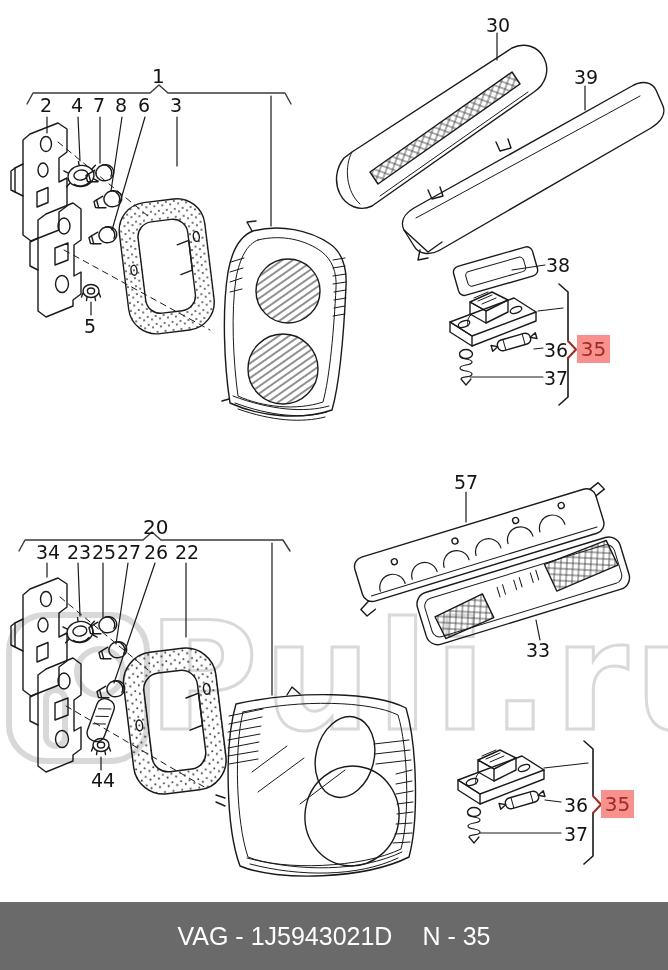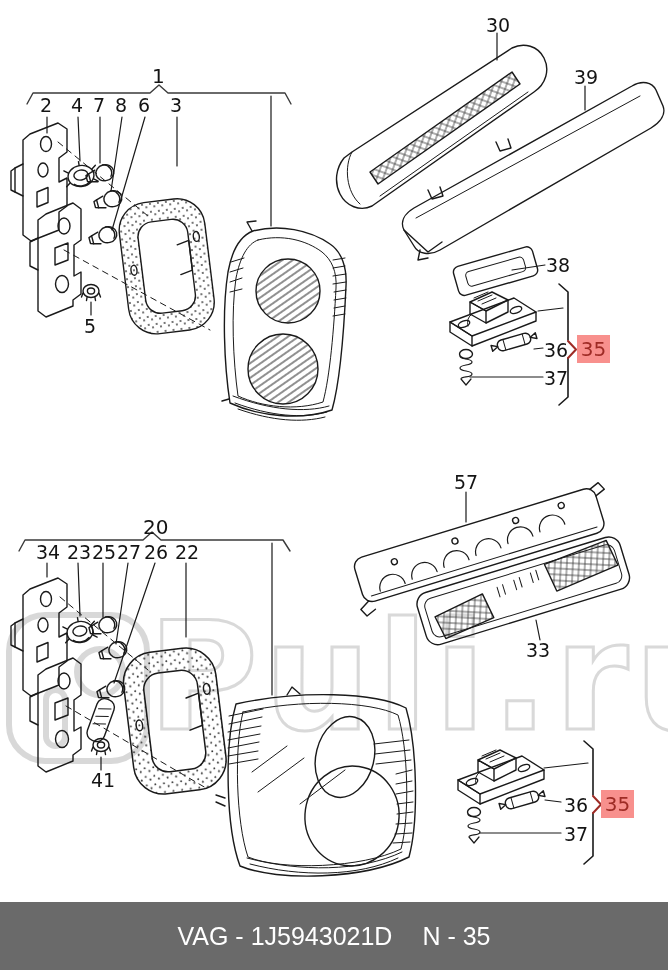--- a/index.html
+++ b/index.html
@@ -244,21 +244,21 @@
   <div class="hl" style="left:577px;top:335px;">35</div>
   <div class="lbl" style="left:544px;top:369px;">37</div>
 
   <div class="lbl group-lbl" style="left:143px;top:517px;">20</div>
   <div class="lbl" style="left:36px;top:543px;">34</div>
   <div class="lbl" style="left:67px;top:543px;">23</div>
   <div class="lbl" style="left:92px;top:543px;">25</div>
   <div class="lbl" style="left:117px;top:543px;">27</div>
   <div class="lbl" style="left:144px;top:543px;">26</div>
   <div class="lbl" style="left:175px;top:543px;">22</div>
-  <div class="lbl" style="left:91px;top:771px;">41</div>
+  <div class="lbl" style="left:91px;top:771px;">44</div>
 
   <div class="lbl" style="left:454px;top:473px;">57</div>
   <div class="lbl" style="left:526px;top:641px;">33</div>
   <div class="lbl" style="left:564px;top:796px;">36</div>
   <div class="hl" style="left:601px;top:790px;">35</div>
   <div class="lbl" style="left:564px;top:825px;">37</div>
 
   <div class="footer">
     <span>VAG - 1J5943021D</span>
     <span>N - 35</span>

